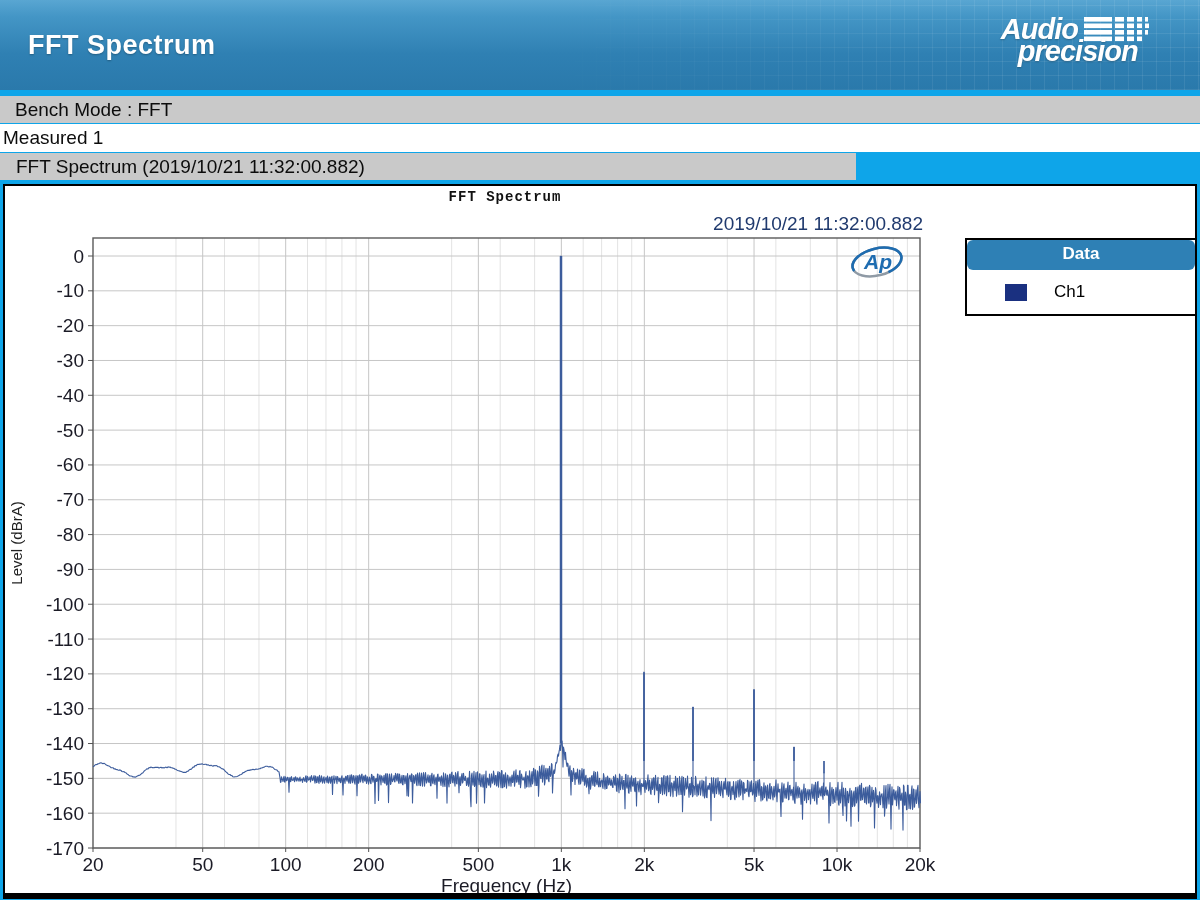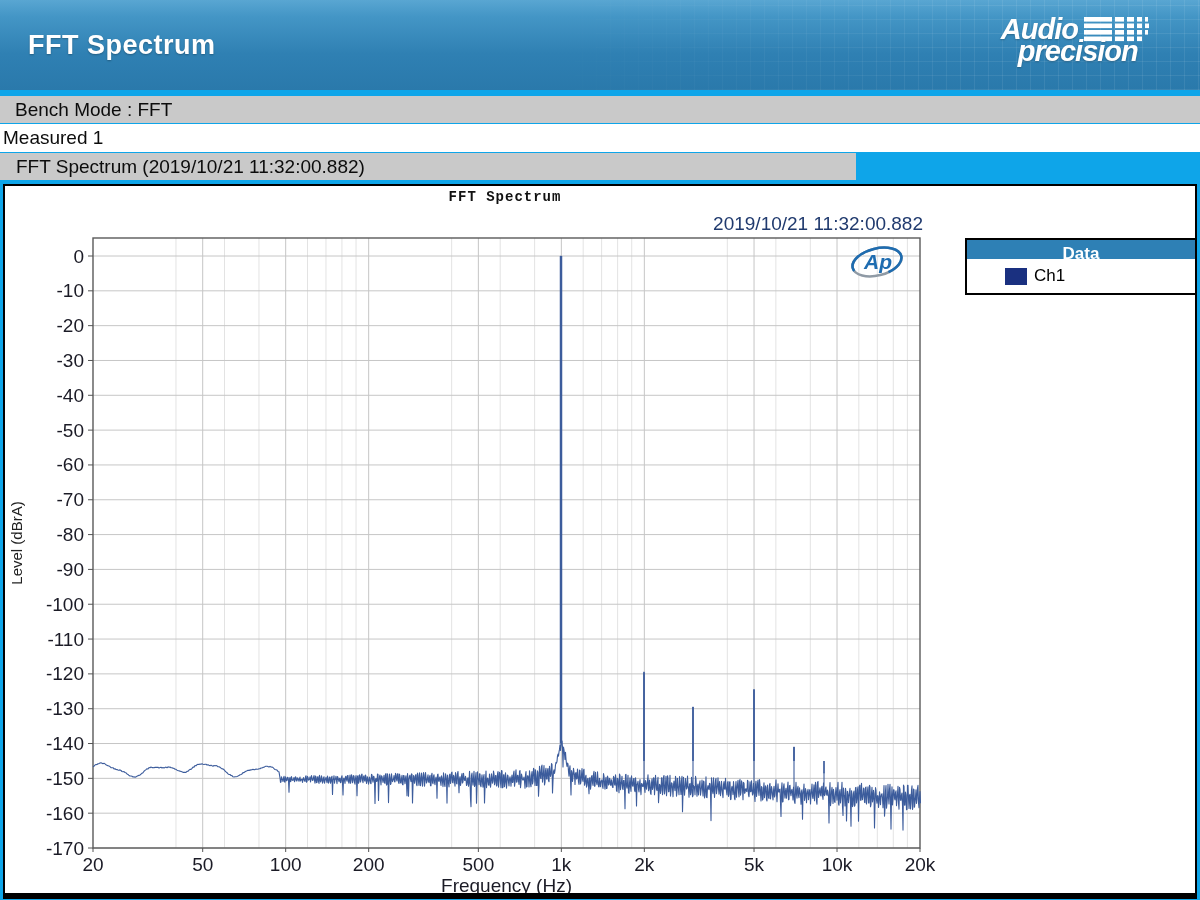--- a/index.html
+++ b/index.html
@@ -29,23 +29,23 @@
   .bar-section{position:absolute;top:153px;left:0;width:856px;height:27px;background:#c9c9c9;
        font-size:19px;line-height:27px;padding-left:16px;box-sizing:border-box;color:#0c0c0c;}
   
   .panel{position:absolute;top:184px;left:3px;width:1194px;height:715px;background:#fff;
        border:2px solid #000;border-bottom-width:6px;box-sizing:border-box;}
   .chart-title{position:absolute;top:3px;left:350px;width:300px;text-align:center;
        font-family:"Liberation Mono",monospace;font-weight:bold;font-size:14px;color:#111;letter-spacing:1px;}
   .timestamp{position:absolute;top:20px;left:640px;width:278px;text-align:right;
        font-size:19px;color:#203a6e;margin-top:7px;}
   .legend{position:absolute;top:52px;left:960px;width:228px;border:2px solid #000;background:#fff;}
-  .legend-hdr{height:19px;background:#2e80b5;color:#fff;font-weight:bold;font-size:17px;
-       text-align:center;line-height:27px;}
-  .legend-body{height:34px;display:flex;align-items:center;padding-left:38px;}
+  .legend-hdr{height:30px;background:#2e80b5;color:#fff;font-weight:bold;font-size:17px;
+       text-align:center;line-height:27px;border-radius:6px;}
+  .legend-body{height:44px;display:flex;align-items:center;padding-left:38px;gap:20px;}
   .legend-swatch{width:22px;height:17px;margin-right:7px;flex:none;}
   .legend-label{font-size:17px;color:#000;}
   .ap-logo{position:absolute;left:843px;top:56px;}
   svg.plot{position:absolute;left:0;top:0;}
 </style>
 </head>
 <body>
 
 <div id="stage">
 

